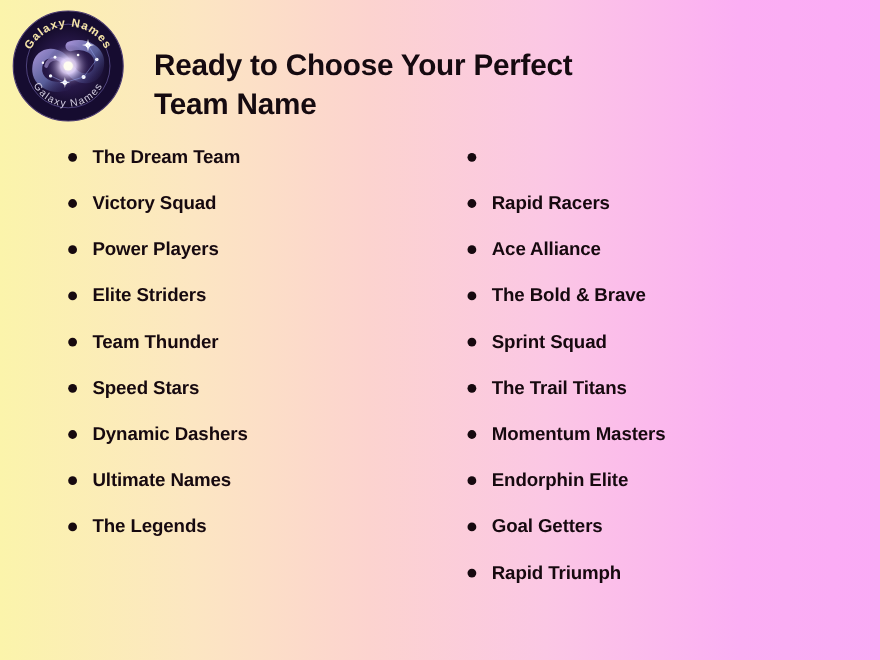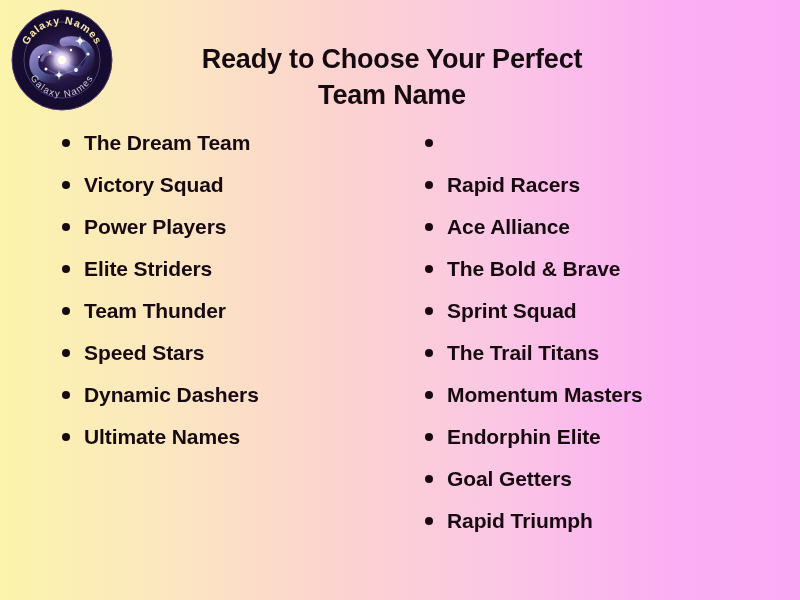--- a/index.html
+++ b/index.html
@@ -34,24 +34,23 @@
     left: 10px;
     top: 8px;
     width: 104px;
     height: 104px;
   }
   .logo-svg { display: block; width: 104px; height: 104px; }
 
   
   #page-title {
     position: absolute;
-    left: 112px;
+    left: 140px;
     top: 24px;
     width: 560px;
-    text-align: center;
     font-size: 27px;
     line-height: 1.33;
     font-weight: 700;
     color: #150a10;
     letter-spacing: -0.2px;
   }
   .title-line { display: block; white-space: nowrap; }
 
   
   #lists {
@@ -70,21 +69,21 @@
     list-style: none;
   }
   #left-column  { width: 400px; padding-left: 58px; }
   #right-column { width: 400px; padding-left: 21px; }
 
   .list-item {
     position: relative;
     padding-left: 26px;
     height: 42px;
     line-height: 42px;
-    font-size: 21px;
+    font-size: 17px;
     font-weight: 700;
     color: #16090f;
     letter-spacing: -0.1px;
     white-space: nowrap;
   }
   .list-item .bullet {
     position: absolute;
     left: 4px;
     top: 50%;
     margin-top: -4px;
@@ -193,20 +192,24 @@
         <span>Speed Stars</span>
       </li>
       <li class="list-item">
         <span class="bullet"></span>
         <span>Dynamic Dashers</span>
       </li>
       <li class="list-item">
         <span class="bullet"></span>
         <span>Ultimate Names</span>
       </li>
+      <li class="list-item">
+        <span class="bullet"></span>
+        <span>The Legends</span>
+      </li>
     </ul>
 
     <ul class="list-col" id="right-column">
       <li class="list-item">
         <span class="bullet"></span>
       </li>
       <li class="list-item">
         <span class="bullet"></span>
         <span>Rapid Racers</span>
       </li>

